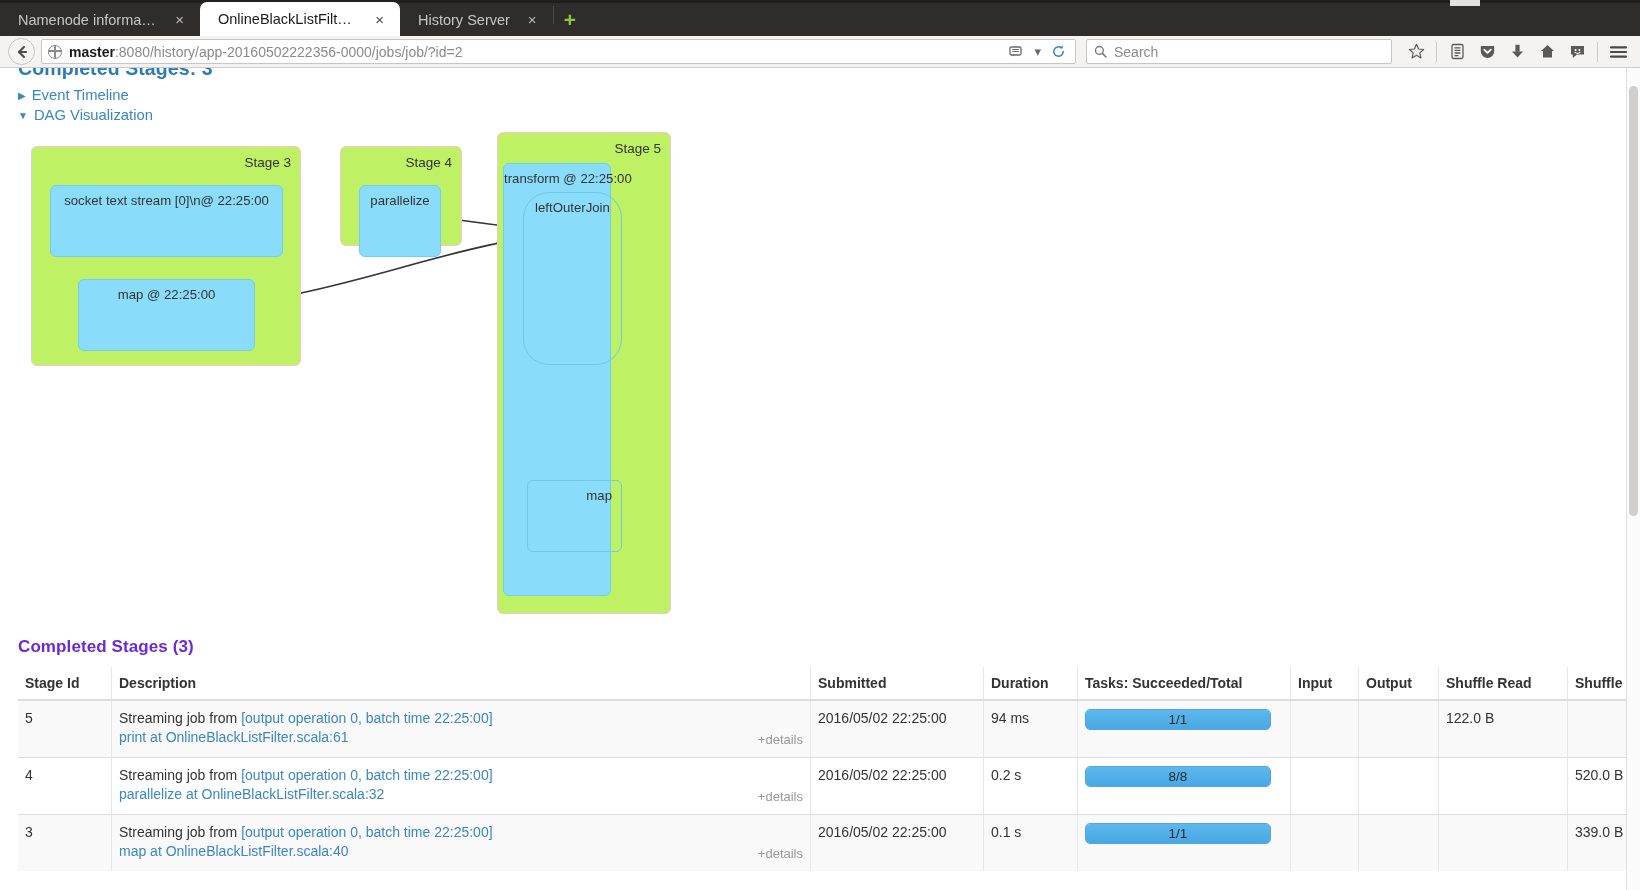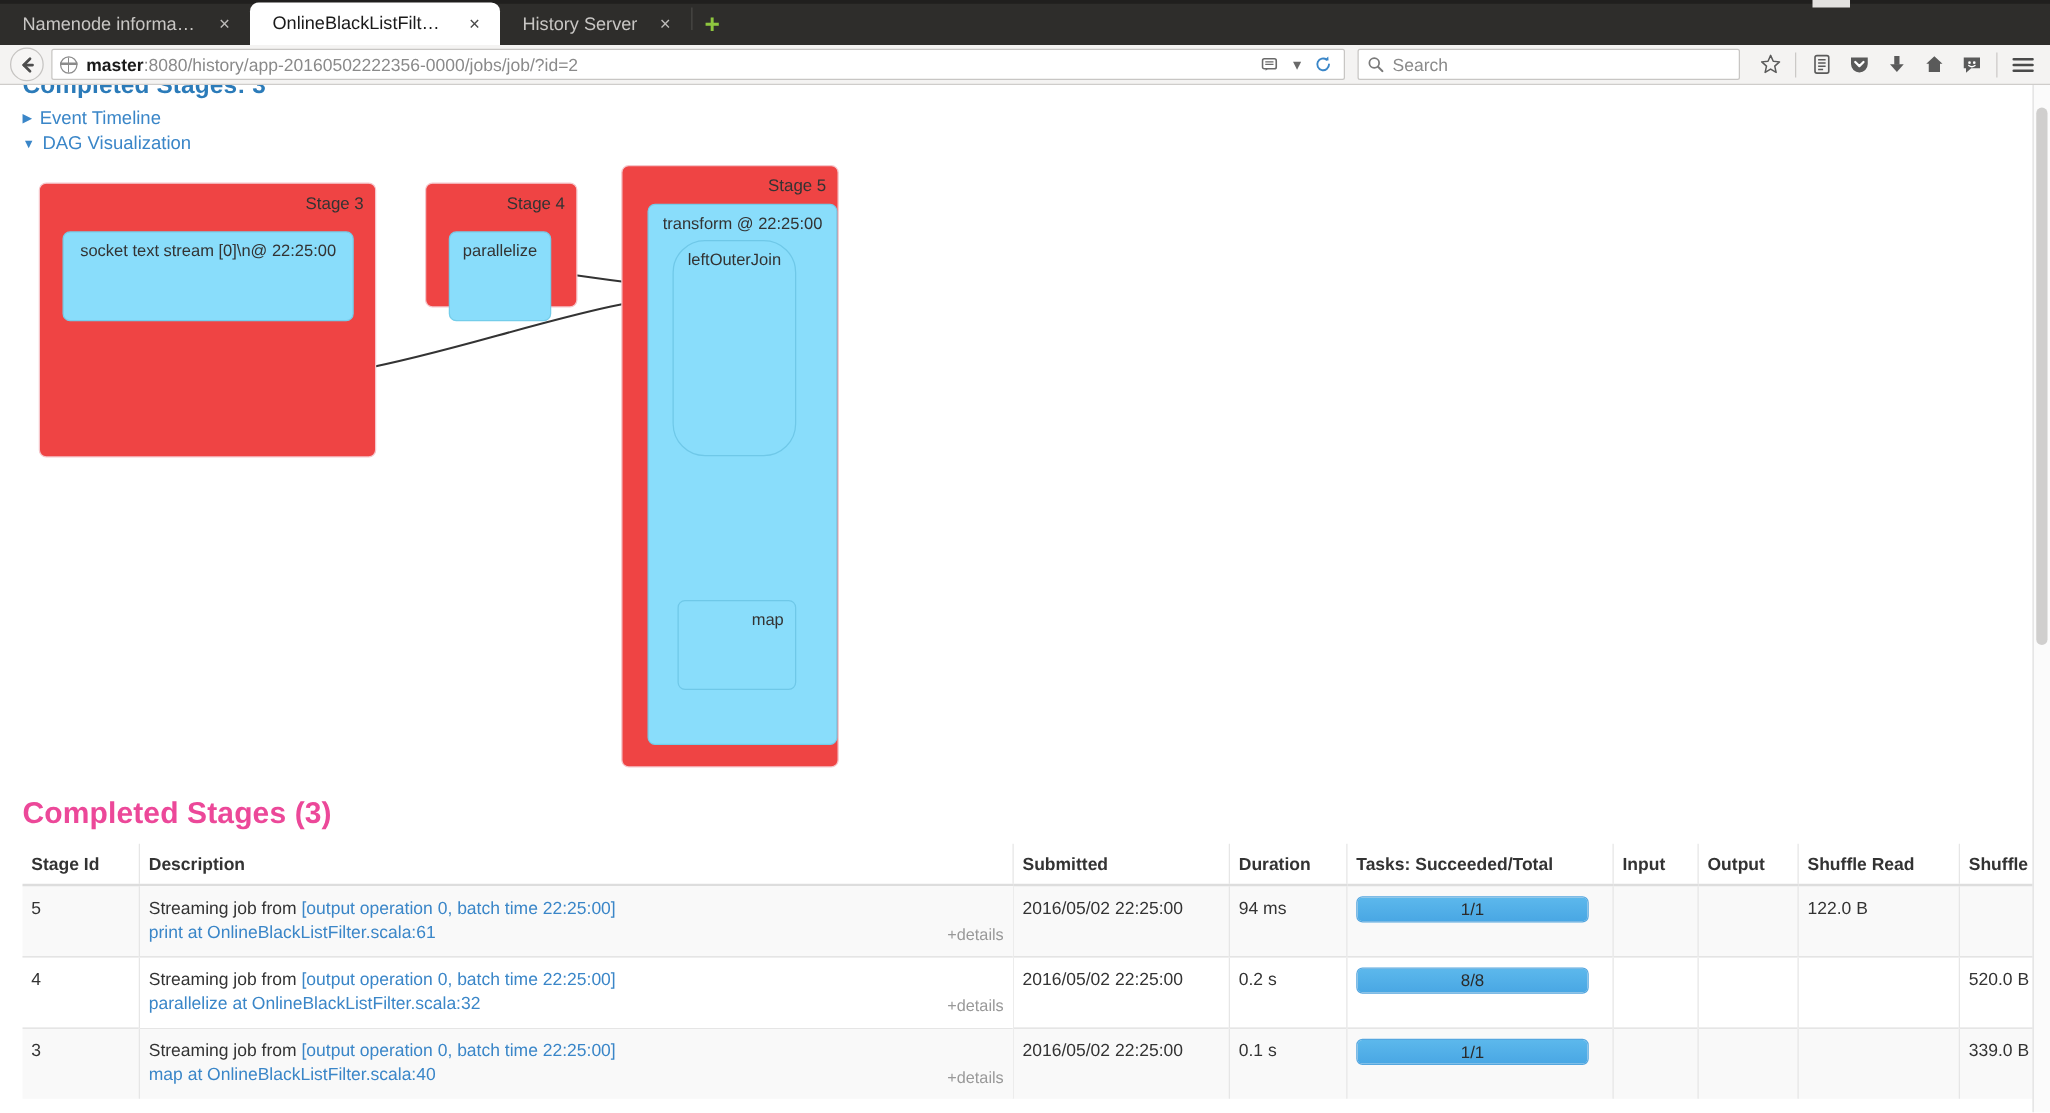--- a/index.html
+++ b/index.html
@@ -211,21 +211,21 @@
   .toggle-label { color: #3a86c8; }
 
   
   .dag-wrap { position: relative; height: 505px; margin-top: 7px; }
   .dag-svg { position: absolute; left: 0; top: 0; }
 
   .stage-box {
     position: absolute;
     border: 1.2px solid #f5c6cb;
     border-radius: 6px;
-    background: #ef4444;
+    background: #bef264;
     box-sizing: border-box;
   }
   .stage-title {
     position: absolute;
     right: 9px;
     top: 8px;
     font-size: 13.5px;
     color: #333;
     white-space: nowrap;
   }
@@ -249,23 +249,23 @@
   .inner-box {
     position: absolute;
     background: transparent;
     border: 1px solid #6fc8e8;
     border-radius: 6px;
     box-sizing: border-box;
   }
 
   
   .section-title {
-    font-size: 24px;
+    font-size: 17px;
     font-weight: bold;
-    color: #ec4899;
+    color: #6d28d9;
     margin: 0 0 10px 0;
     letter-spacing: .1px;
   }
   table.stages {
     border-collapse: collapse;
     width: 1552px;
     table-layout: fixed;
     font-size: 14px;
   }
   table.stages th {
@@ -513,32 +513,35 @@
             <circle cx="566" cy="310" r="6"></circle>
             <circle cx="566" cy="404" r="6"></circle>
           </g>
         </svg>
 
         <div class="stage-box" style="left:13px; top:14px; width:270px; height:220px;">
           <span class="stage-title">Stage 3</span>
           <div class="rdd-box" style="left:18px; top:38px; width:233px; height:72px;">
             <span class="rdd-label center">socket text stream [0]\n@ 22:25:00</span>
           </div>
+          <div class="rdd-box" style="left:46px; top:132px; width:177px; height:72px;">
+            <span class="rdd-label center">map @ 22:25:00</span>
+          </div>
         </div>
 
         <div class="stage-box" style="left:322px; top:14px; width:122px; height:100px;">
           <span class="stage-title">Stage 4</span>
           <div class="rdd-box" style="left:18px; top:38px; width:82px; height:72px;">
             <span class="rdd-label center">parallelize</span>
           </div>
         </div>
 
         <div class="stage-box" style="left:479px; top:0px; width:174px; height:482px;">
           <span class="stage-title">Stage 5</span>
-          <div class="rdd-box" style="left:20px; top:30px; width:152px; height:433px;padding-left:44px;">
+          <div class="rdd-box" style="left:5px; top:30px; width:108px; height:433px;padding-left:44px;">
             <span class="rdd-label center">transform @ 22:25:00</span>
 
             <div class="inner-box" style="left:19px; top:28px; width:99px; height:173px;border-radius:26px;">
               <span class="rdd-label center">leftOuterJoin</span>
             </div>
             <div class="inner-box" style="left:23px; top:316px; width:95px; height:72px;">
               <span class="rdd-label">map</span>
             </div>
           </div>
         </div>

